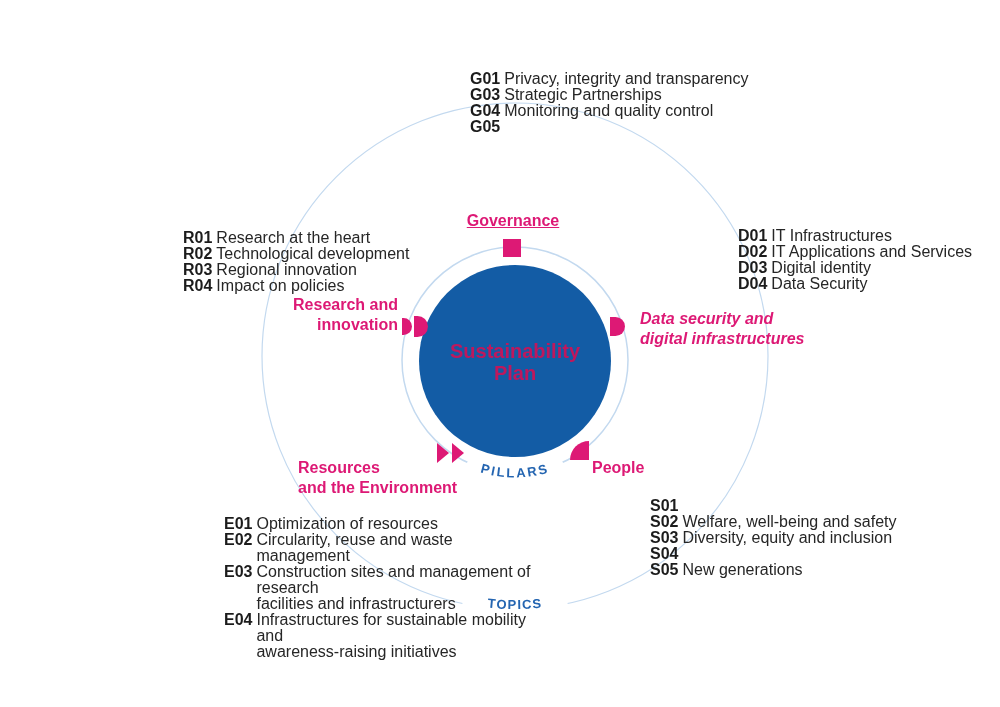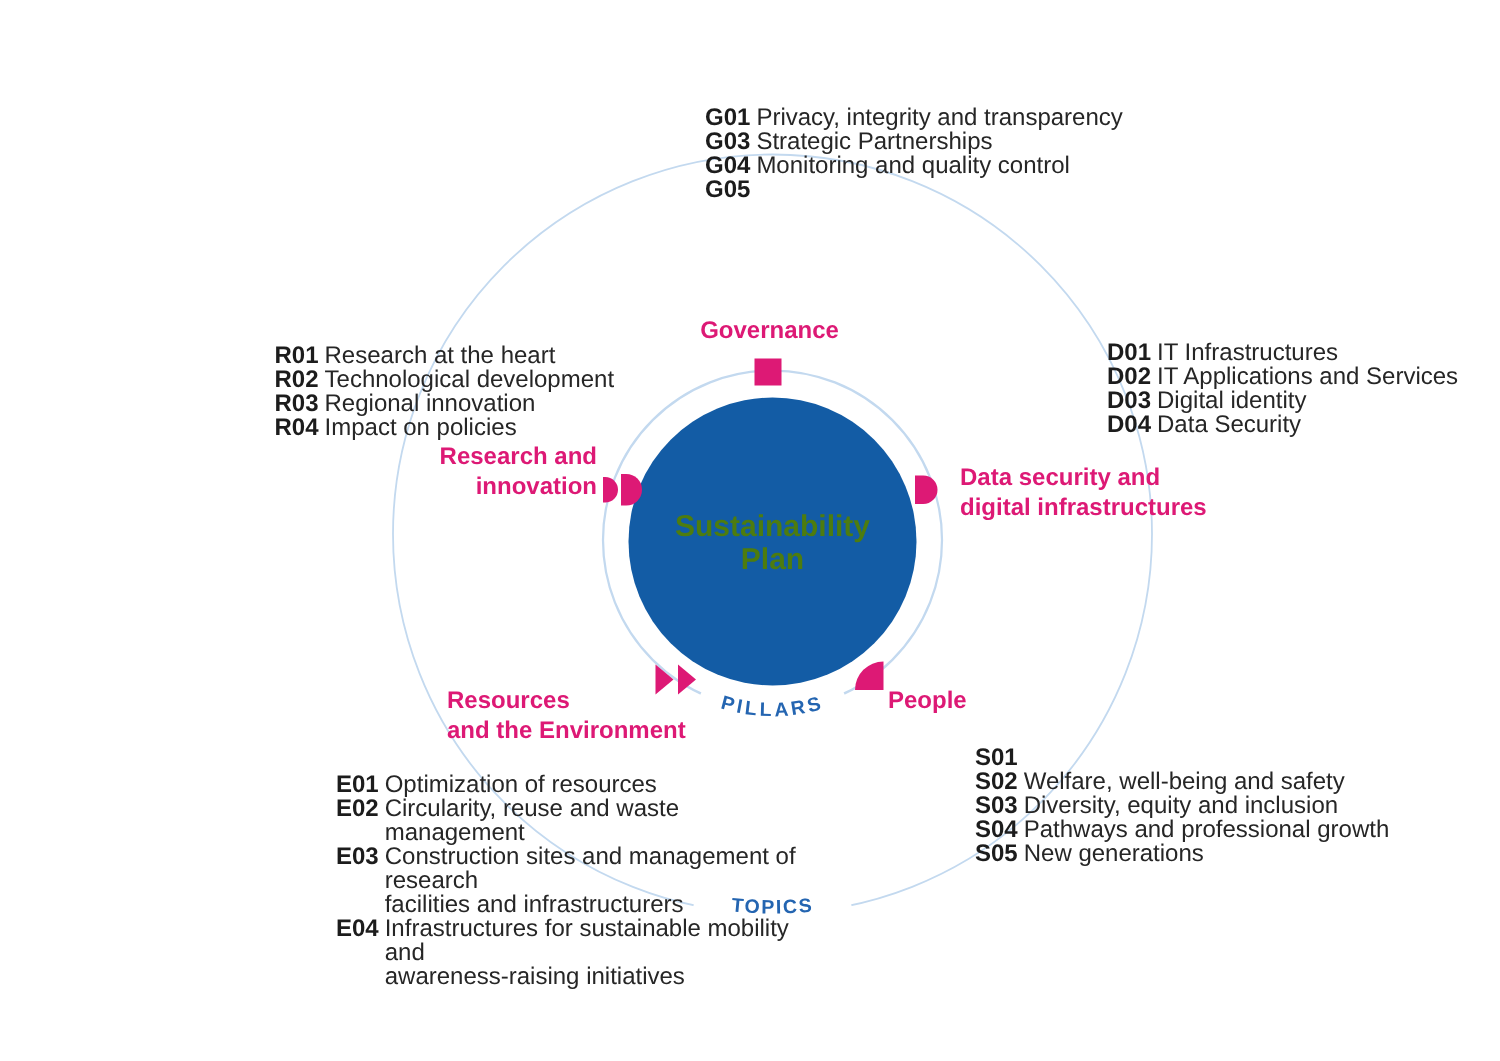--- a/index.html
+++ b/index.html
@@ -9,28 +9,28 @@
   body{font-family:"Liberation Sans",sans-serif;}
   #canvas{position:relative;width:1000px;height:707px;background:#fff;overflow:hidden;}
   #circle-layer{position:absolute;left:0;top:0;width:1000px;height:707px;}
 
   .list{position:absolute;font-size:16px;line-height:16px;color:var(--text,#262626);}
   .trow{display:flex;align-items:flex-start;}
   .tcode{font-weight:700;margin-right:4px;white-space:nowrap;color:#1c1c1c;}
   .ttext{white-space:pre-line;}
 
   .plabel{position:absolute;color:var(--pink,#DD1975);font-weight:700;font-size:16px;line-height:20px;white-space:pre-line;}
-  .plabel.governance{left:443px;top:211px;width:140px;text-align:center;}
+  .plabel.governance{left:443px;top:211px;width:140px;text-align:center;text-decoration:underline;}
   .plabel.research{left:250px;top:295px;width:148px;text-align:right;}
-  .plabel.data{left:640px;top:309px;text-align:left;}
+  .plabel.data{left:640px;top:309px;text-align:left;font-style:italic;}
   .plabel.resources{left:298px;top:458px;text-align:left;}
   .plabel.people{left:592px;top:458px;}
 
   .center-title{position:absolute;left:419px;top:340px;width:192px;text-align:center;
-    color:#4d7c0f;font-weight:700;font-size:20px;line-height:22px;white-space:pre-line;}
+    color:#be185d;font-weight:700;font-size:20px;line-height:22px;white-space:pre-line;}
 
   .marker{position:absolute;}
   .m-square{left:503px;top:239px;width:18px;height:18px;background:var(--pink,#DD1975);}
   .m-half{left:610px;top:317px;width:15px;height:19px;background:var(--pink,#DD1975);border-radius:0 10px 10px 0;}
   .m-quarter{left:570px;top:441px;width:19px;height:19px;background:var(--pink,#DD1975);border-radius:100% 0 0 0;}
   .m-triangles{left:437px;top:443px;display:flex;gap:3px;}
   .m-triangles .tri{width:0;height:0;border-top:10px solid transparent;border-bottom:10px solid transparent;border-left:12px solid var(--pink,#DD1975);}
   .m-halves{left:402px;top:316px;display:flex;align-items:center;gap:2px;height:21px;}
   .m-halves .h1{width:10px;height:17px;background:var(--pink,#DD1975);border-radius:0 9px 9px 0;}
   .m-halves .h2{width:14px;height:21px;background:var(--pink,#DD1975);border-radius:0 11px 11px 0;}
@@ -148,21 +148,20 @@
     <div class="trow">
         <span class="tcode">S02</span>
         <span class="ttext">Welfare, well-being and safety</span>
       </div>
     <div class="trow">
         <span class="tcode">S03</span>
         <span class="ttext">Diversity, equity and inclusion</span>
       </div>
     <div class="trow">
         <span class="tcode">S04</span>
-        <span class="ttext">Pathways and professional growth</span>
       </div>
     <div class="trow">
         <span class="tcode">S05</span>
         <span class="ttext">New generations</span>
       </div>
   </div>
 
   <div class="list" style="left:211px;top:516px;width:310px;margin-left:13px;">
     <div class="trow">
         <span class="tcode">E01</span>

